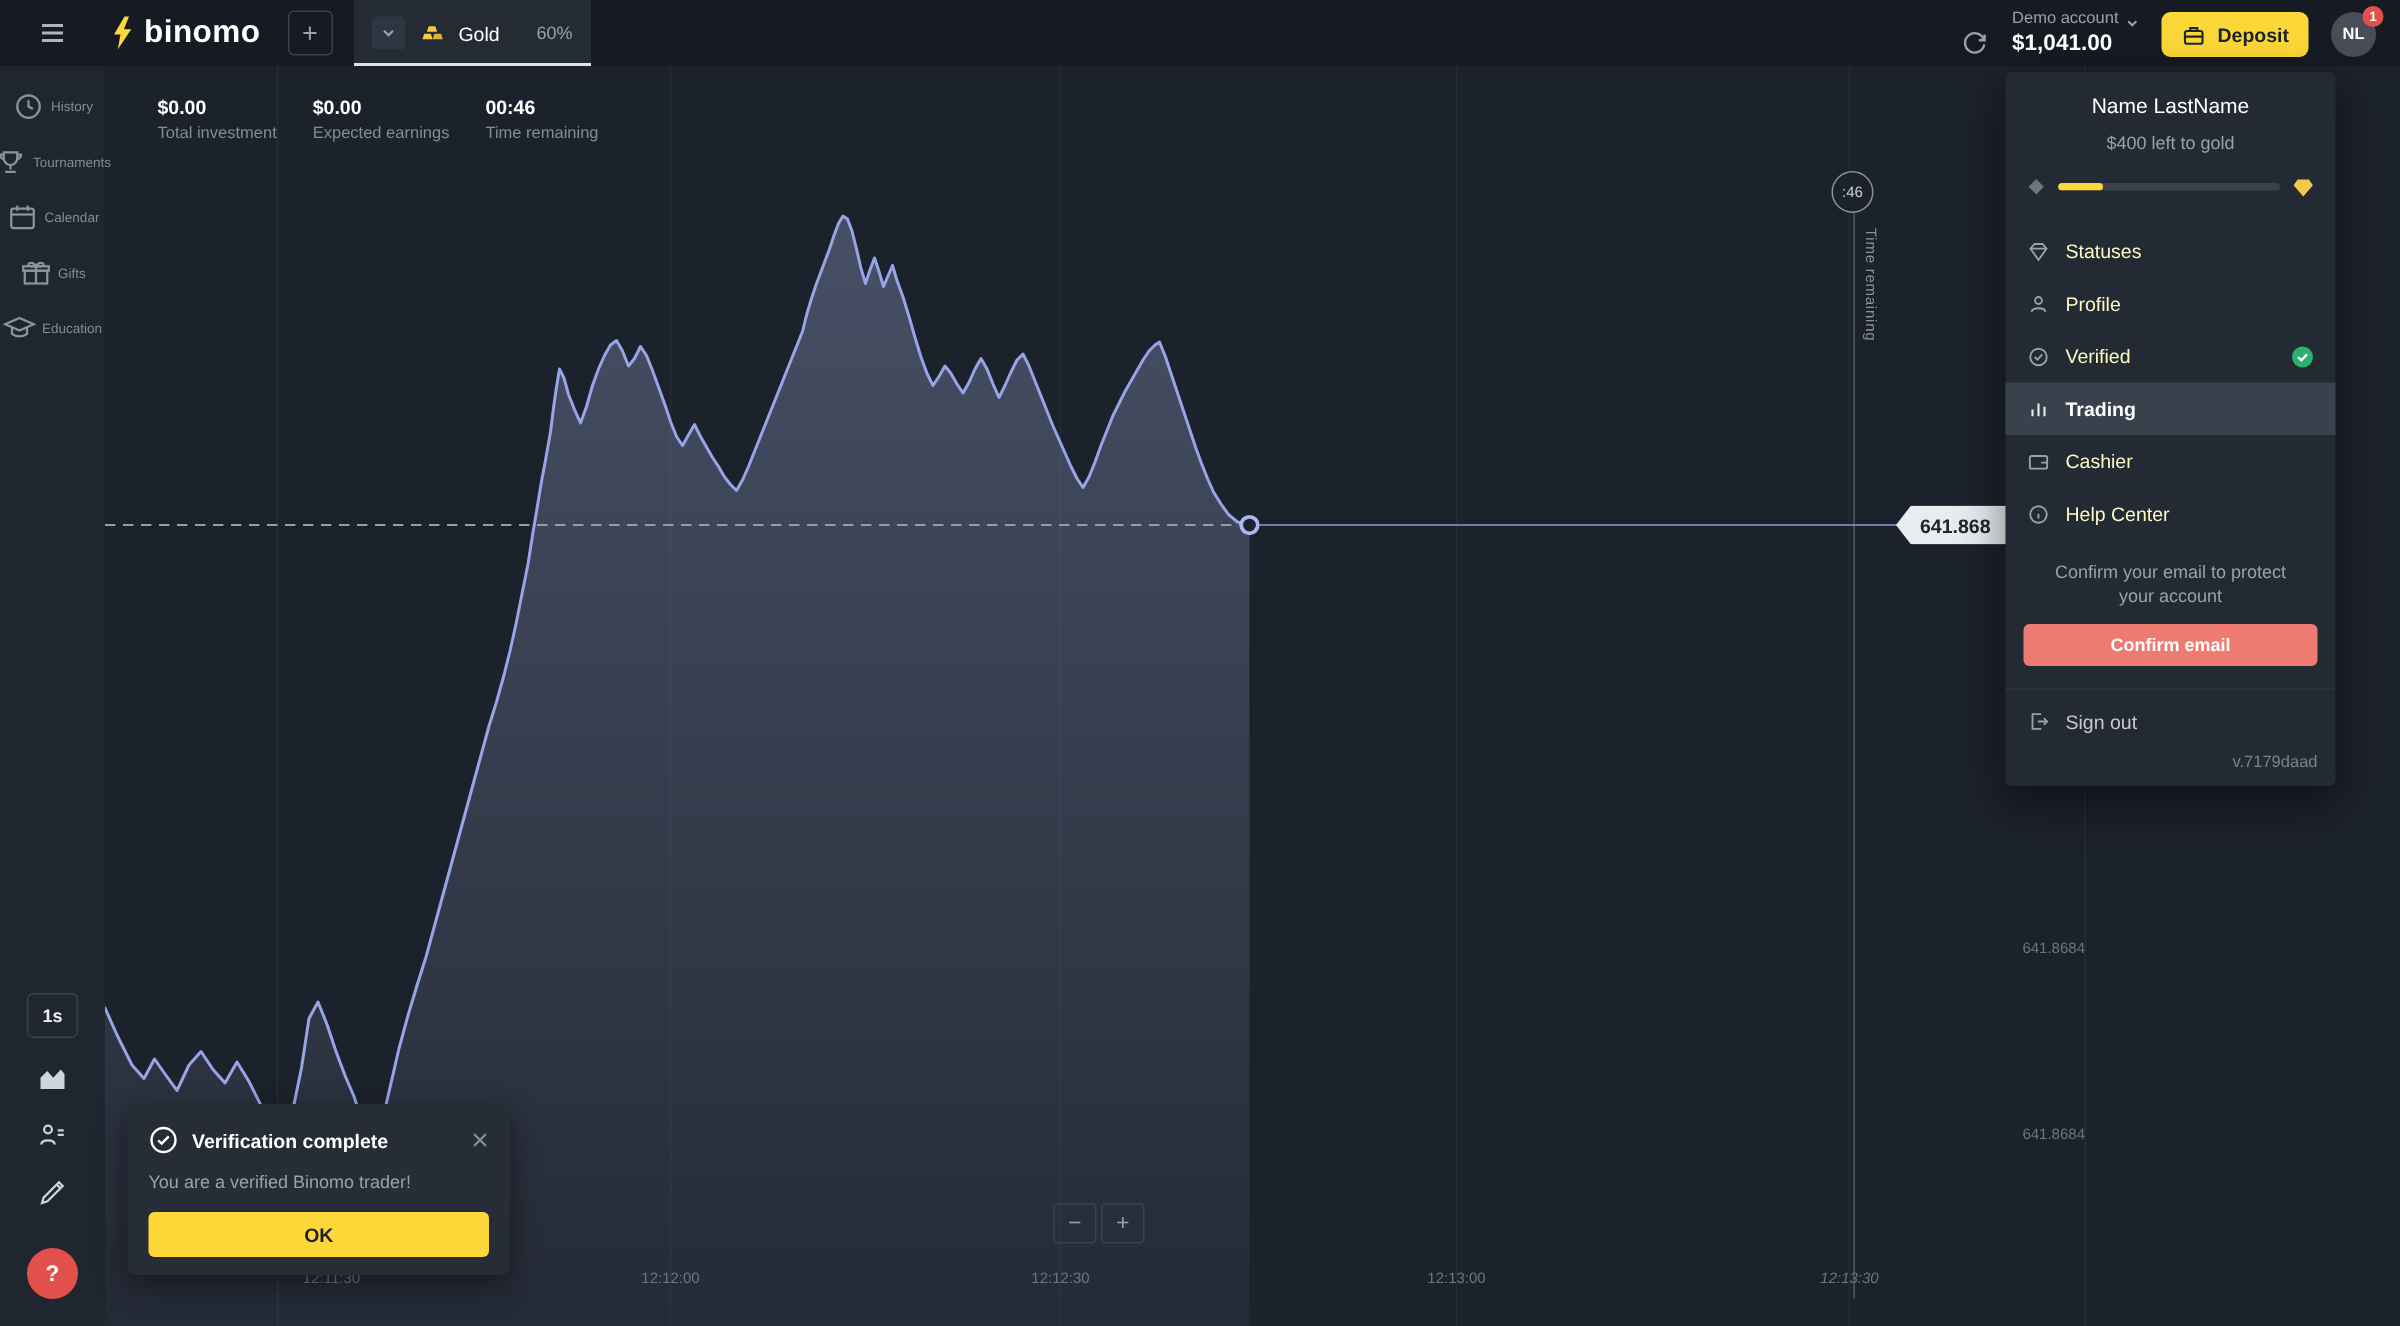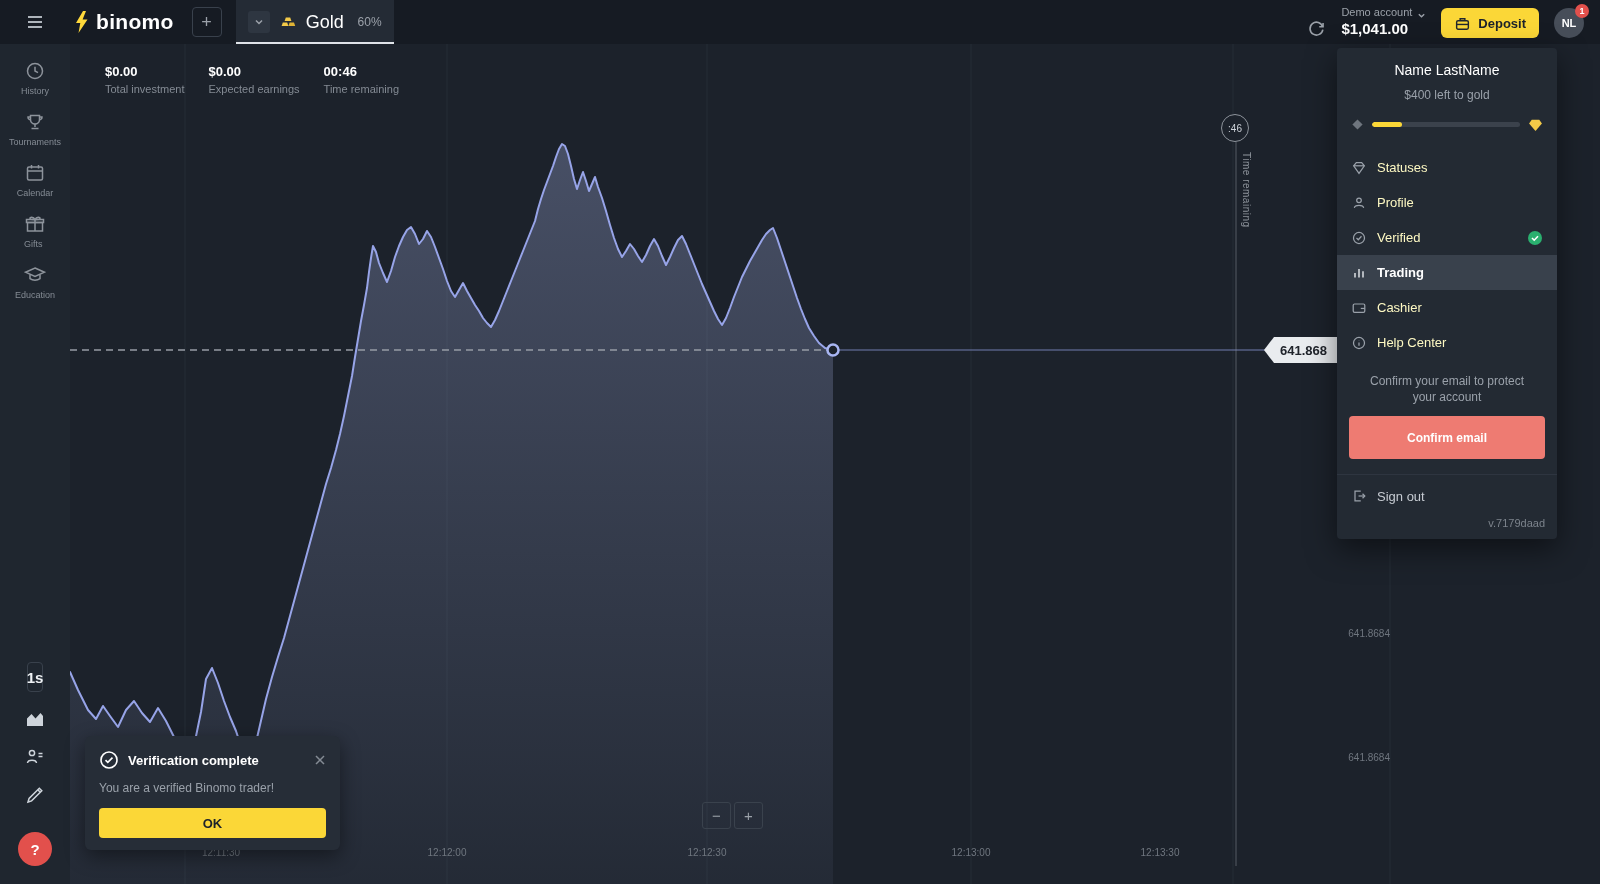--- a/index.html
+++ b/index.html
@@ -8,37 +8,37 @@
 
   
   .topbar{position:absolute;top:0;left:0;width:100%;height:44px;background:#161b23;display:flex;align-items:center;z-index:30}
   .burger{width:70px;display:flex;justify-content:center;align-items:center;cursor:pointer}
   .logo{display:flex;align-items:flex-end;gap:7px;margin-left:4px}
   .logo-text{color:#fff;font-size:21px;font-weight:bold;letter-spacing:.3px}
   .add-tab{width:30px;height:30px;border:1px solid #39414c;border-radius:4px;color:#9ba1a9;font-size:18px;display:flex;align-items:center;justify-content:center;margin-left:18px;cursor:pointer}
   .asset-tab{height:44px;margin-left:14px;background:#242b35;display:flex;align-items:center;gap:9px;padding:0 12px;width:158px;position:relative;cursor:pointer}
   .asset-tab:after{content:"";position:absolute;left:0;right:0;bottom:0;height:2px;background:#dfe3e8}
   .tab-chevron{width:22px;height:22px;background:#2e3641;border-radius:3px;display:flex;align-items:center;justify-content:center;flex:none}
-  .asset-name{color:#fff;font-size:18px;flex:1}
+  .asset-name{color:#fff;font-size:13px;flex:1}
   .asset-payout{color:#9ba1a9;font-size:12px}
   .topbar-right{margin-left:auto;display:flex;align-items:flex-end;gap:15px;padding-right:16px}
   .acct{text-align:left;line-height:1.25;position:relative;padding-right:14px;cursor:pointer}
   .acct-type{font-size:11px;color:#9ba1a9}
   .acct-caret{position:absolute;right:0;top:5px;display:inline-flex}
   .acct-balance{font-size:15px;color:#fff;font-weight:bold}
   .deposit-btn{height:30px;background:#fbd737;border-radius:6px;display:flex;align-items:center;gap:7px;padding:0 13px;color:#1c222b;font-size:13px;font-weight:bold;cursor:pointer;border:none}
   .avatar{position:relative;width:30px;height:30px;border-radius:50%;background:#474e59;color:#fff;font-size:11px;font-weight:bold;display:flex;align-items:center;justify-content:center;cursor:pointer}
   .badge{position:absolute;top:-4px;right:-5px;width:14px;height:14px;border-radius:50%;background:#e2504c;color:#fff;font-size:9px;font-weight:bold;display:flex;align-items:center;justify-content:center}
 
   
   .sidebar{position:absolute;left:0;top:44px;bottom:0;width:70px;background:#1f262f;z-index:20;display:flex;flex-direction:column;align-items:center;padding-top:16px}
-  .side-item{display:flex;flex-direction:column;gap:4px;margin-bottom:15px;cursor:pointer}
+  .side-item{display:flex;align-items:center;gap:4px;margin-bottom:15px;cursor:pointer}
   .side-label{font-size:9px;color:#848b94}
   .side-tools{margin-top:auto;display:flex;flex-direction:column;align-items:center;padding-bottom:18px}
-  .tf-btn{width:16px;height:30px;border:1px solid #39414c;border-radius:4px;color:#eef1f4;font-size:15px;font-weight:bold;display:flex;align-items:center;justify-content:center;margin-bottom:12px;cursor:pointer;background:transparent}
+  .tf-btn{width:34px;height:30px;border:1px solid #39414c;border-radius:4px;color:#eef1f4;font-size:12px;font-weight:bold;display:flex;align-items:center;justify-content:center;margin-bottom:12px;cursor:pointer;background:transparent}
   .tool-btn{width:34px;height:30px;display:flex;align-items:center;justify-content:center;margin-bottom:8px;cursor:pointer}
   .help-btn{width:34px;height:34px;border-radius:50%;background:#e2504c;color:#fff;font-size:15px;font-weight:bold;display:flex;align-items:center;justify-content:center;margin-top:14px;cursor:pointer;border:none}
 
   
   .stats{position:absolute;left:105px;top:64px;display:flex;gap:24px;z-index:5}
   .stat-value{font-size:13px;font-weight:bold;color:#fff}
   .stat-label{font-size:11px;color:#848b94;margin-top:4px}
 
   
   #chart-svg{position:absolute;inset:0;z-index:1;pointer-events:none}
@@ -69,21 +69,21 @@
   .menu-name{text-align:center;color:#fff;font-size:14px;font-weight:normal}
   .menu-sub{text-align:center;color:#9aa1aa;font-size:12px;margin-top:10px}
   .progress-row{display:flex;align-items:center;gap:8px;padding:0 14px;margin-top:15px}
   .progress-track{flex:1;height:5px;background:#3b424c;border-radius:3px;overflow:hidden}
   .progress-fill{height:100%;background:#fbd737;border-radius:3px}
   .menu-list{margin-top:18px}
   .menu-item{display:flex;align-items:center;gap:10px;height:35px;padding:0 14px;font-size:13px;color:#fef9c3;cursor:pointer}
   .menu-item.active{background:#39414c;color:#fff;font-weight:bold}
   .mi-check{margin-left:auto;display:flex}
   .menu-note{color:#9aa1aa;font-size:12px;text-align:center;padding:14px 30px 11px;line-height:1.3}
-  .confirm-btn{margin:0 12px;height:43px;background:#ee7b72;border-radius:4px;color:#fff;font-weight:bold;font-size:12px;display:flex;align-items:center;justify-content:center;cursor:pointer;border:none;width:calc(100% - 24px)}
+  .confirm-btn{margin:0 12px;height:28px;background:#ee7b72;border-radius:4px;color:#fff;font-weight:bold;font-size:12px;display:flex;align-items:center;justify-content:center;cursor:pointer;border:none;width:calc(100% - 24px)}
   .menu-divider{height:1px;background:#2e3540;margin-top:15px}
   .signout{display:flex;align-items:center;gap:10px;height:42px;padding:0 14px;font-size:13px;color:#c6cbd2;cursor:pointer}
   .version{text-align:right;color:#7c838c;font-size:11px;padding:0 12px 10px}
 
   .icon{display:inline-flex;align-items:center;justify-content:center}
 </style>
 </head>
 <body>
 
 <div id="stage">
@@ -278,21 +278,21 @@
       <line x1="833" y1="350" x2="1268" y2="350" class="solid-line"></line>
       <line x1="1236" y1="142" x2="1236" y2="866" class="timer-vline"></line>
       <circle cx="833" cy="350" r="5.5" class="cur-dot"></circle>
     </svg>
 
   <div id="x-labels">
       <div class="x-label" style="left: 185px; margin-left: 36px;">12:11:30</div>
       <div class="x-label" style="left: 447px;">12:12:00</div>
       <div class="x-label" style="left: 707px;">12:12:30</div>
       <div class="x-label" style="left: 971px;">12:13:00</div>
-      <div class="x-label" style="left: 1160px;">12:13:30</div>
+      <div class="x-label" style="left: 1233px; font-style: italic;">12:13:30</div>
     </div>
   <div id="y-labels">
       <div class="y-label" style="top: 633px;">641.8684</div>
       <div class="y-label" style="top: 757px;">641.8684</div>
     </div>
 
   <div class="timer-badge">:46</div>
   <div class="timer-label">Time remaining</div>
   <div class="price-tag">641.868</div>
 

